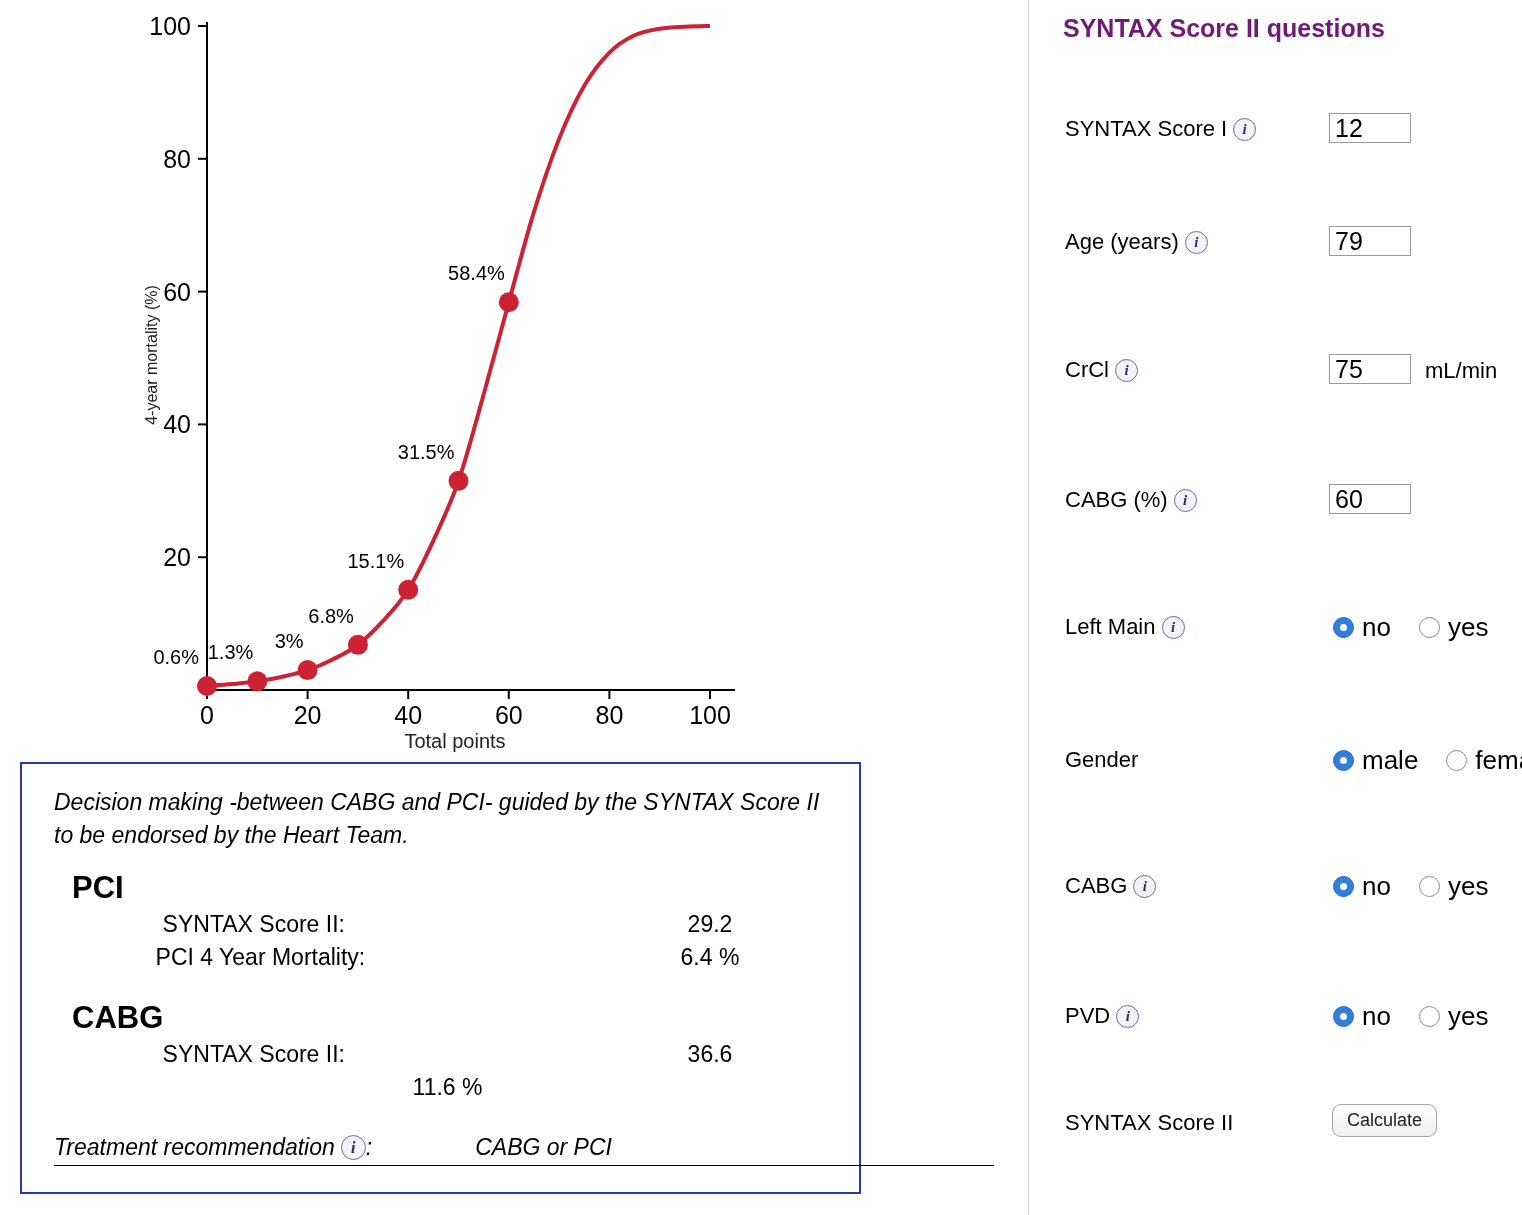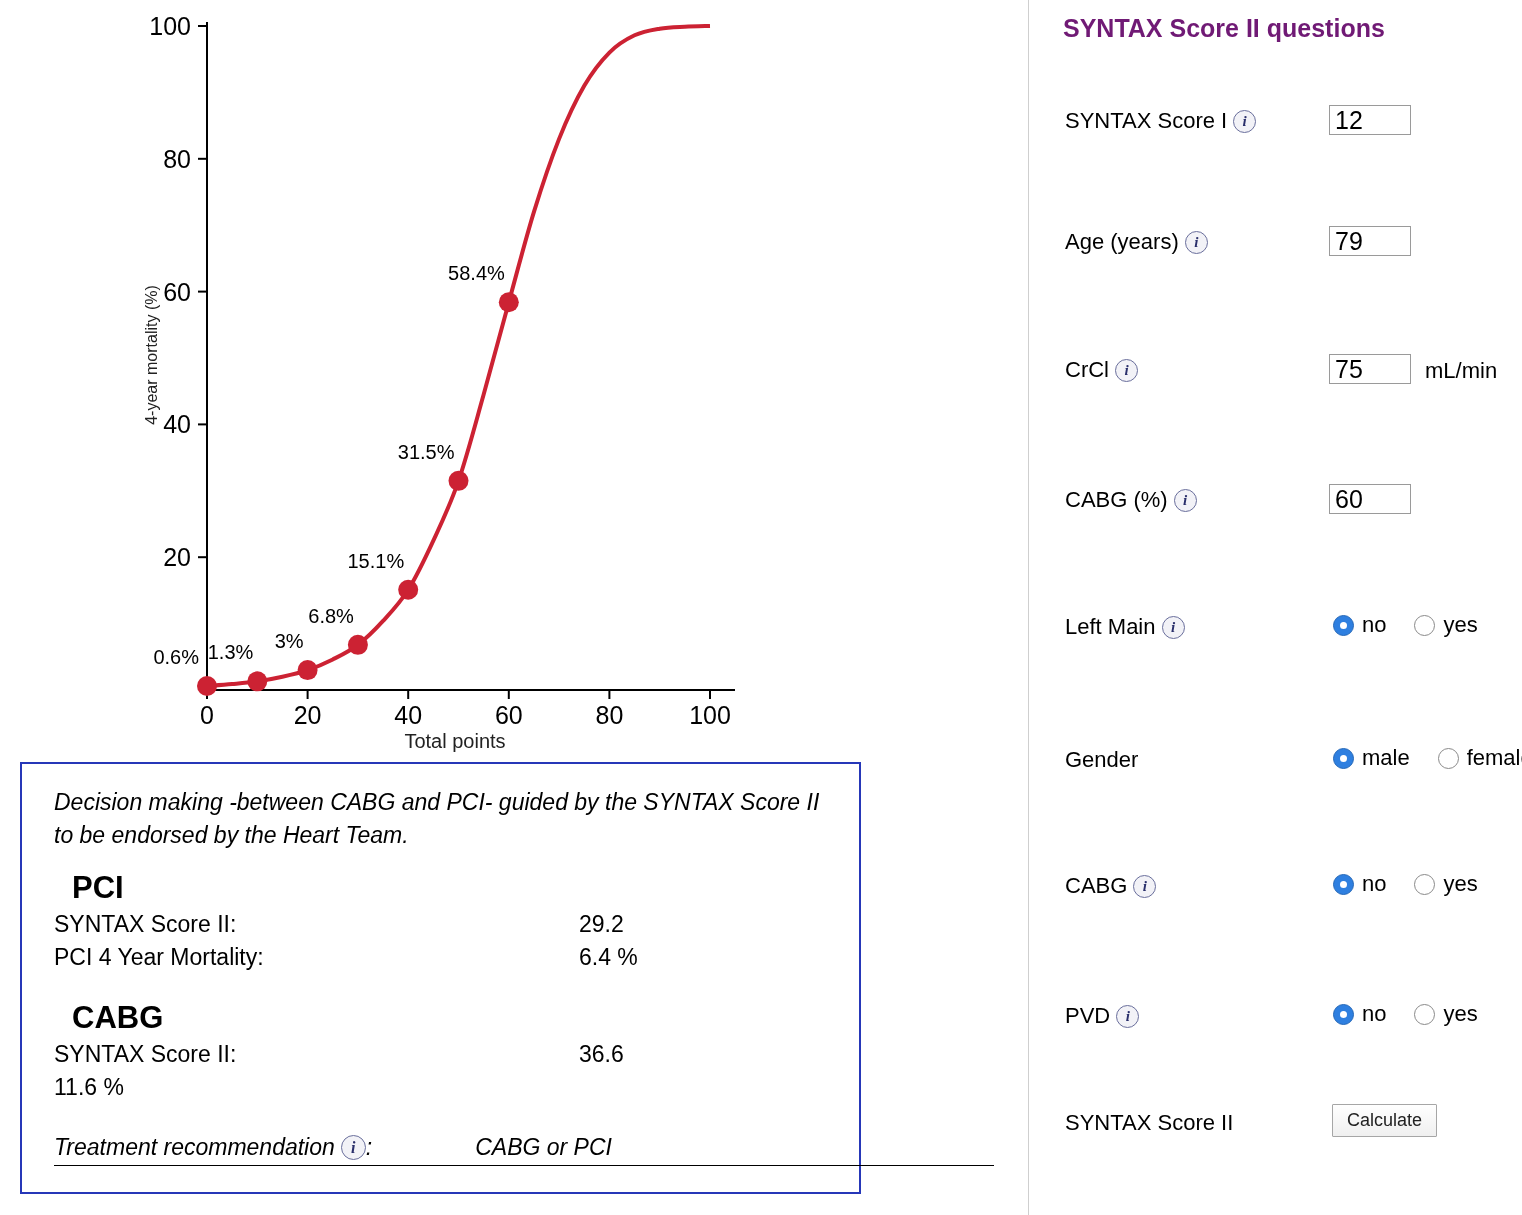--- a/index.html
+++ b/index.html
@@ -48,20 +48,21 @@
   .sect-head {
     font-weight: bold;
     font-size: 31px;
     margin: 0 0 2px 18px;
     display: inline-block;
   }
   .kv-row {
     display: flex;
     font-size: 23px;
     line-height: 33px;
+    justify-content: center;
   }
   .kv-label { width: 525px; }
   .kv-value { }
   .spacer { height: 26px; }
   .rec-row {
     display: flex;
     align-items: center;
     font-style: italic;
     font-size: 23px;
     margin-top: 30px;
@@ -149,21 +150,21 @@
     color: #000;
   }
 
   
   .radio-group {
     position: absolute;
     left: 304px;
     top: -2px;
     display: flex;
     align-items: center;
-    font-size: 22px;
+    font-size: 26px;
   }
   .radio {
     width: 21px;
     height: 21px;
     border-radius: 50%;
     border: 1px solid #8a8a8a;
     background: #ffffff;
     display: inline-block;
     position: relative;
     box-sizing: border-box;
@@ -190,21 +191,21 @@
 
   .calc-button {
     position: absolute;
     left: 303px;
     top: -6px;
     font-family: "Liberation Sans", sans-serif;
     font-size: 18px;
     padding: 5px 14px;
     background: linear-gradient(#ffffff, #efefef);
     border: 1px solid #a6a6a6;
-    border-radius: 1px;
+    border-radius: 9px;
     color: #222;
     cursor: pointer;
   }
 </style>
 </head>
 <body>
 
 <div id="page">
 
   <div id="chart-panel">
@@ -290,21 +291,21 @@
       <span class="rec-label">Treatment recommendation</span>
       <span class="info-icon small">i</span>
       <span>:</span>
       <span class="rec-value">CABG or PCI</span>
     </div>
   </div>
 
   <div id="form-panel">
     <div id="form-title">SYNTAX Score II questions</div>
     <div id="form-fields">
-        <div class="field-row" style="top: 108px;">
+        <div class="field-row" style="top: 116px;">
           <div class="field-label">
             <span>SYNTAX Score I</span>
             <span class="info-icon">i</span>
           </div>
           <input class="field-input" type="text" value="12" style="">
         </div>
         <div class="field-row" style="top: 229px;">
           <div class="field-label">
             <span>Age (years)</span>
             <span class="info-icon">i</span>

